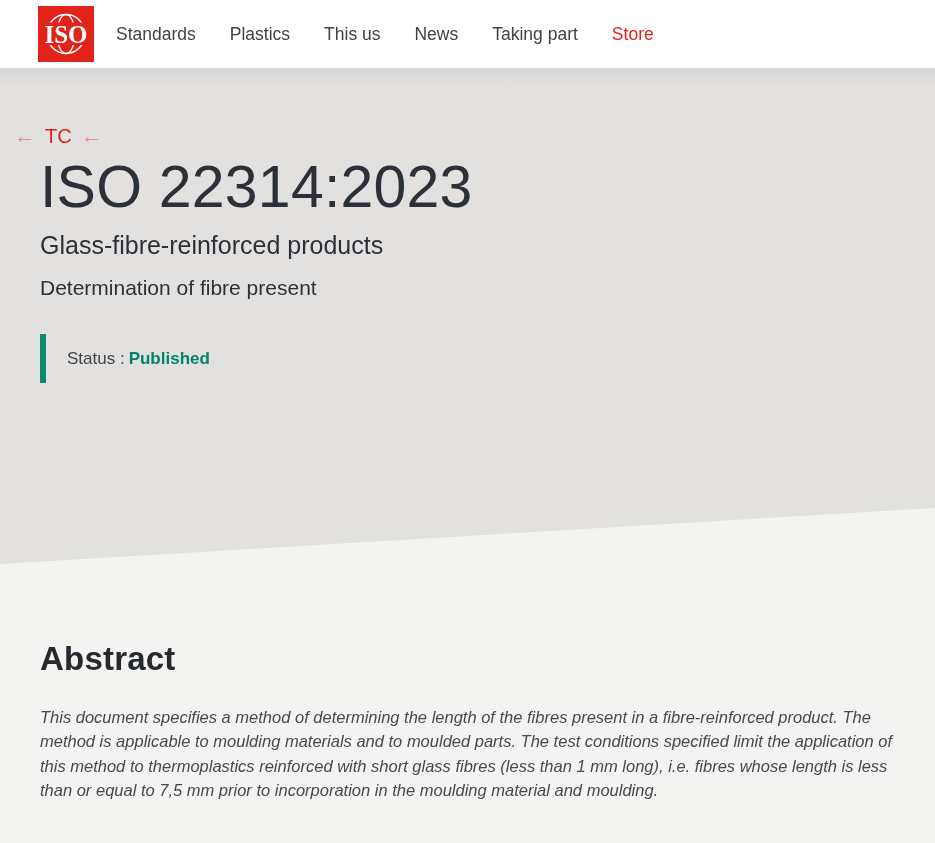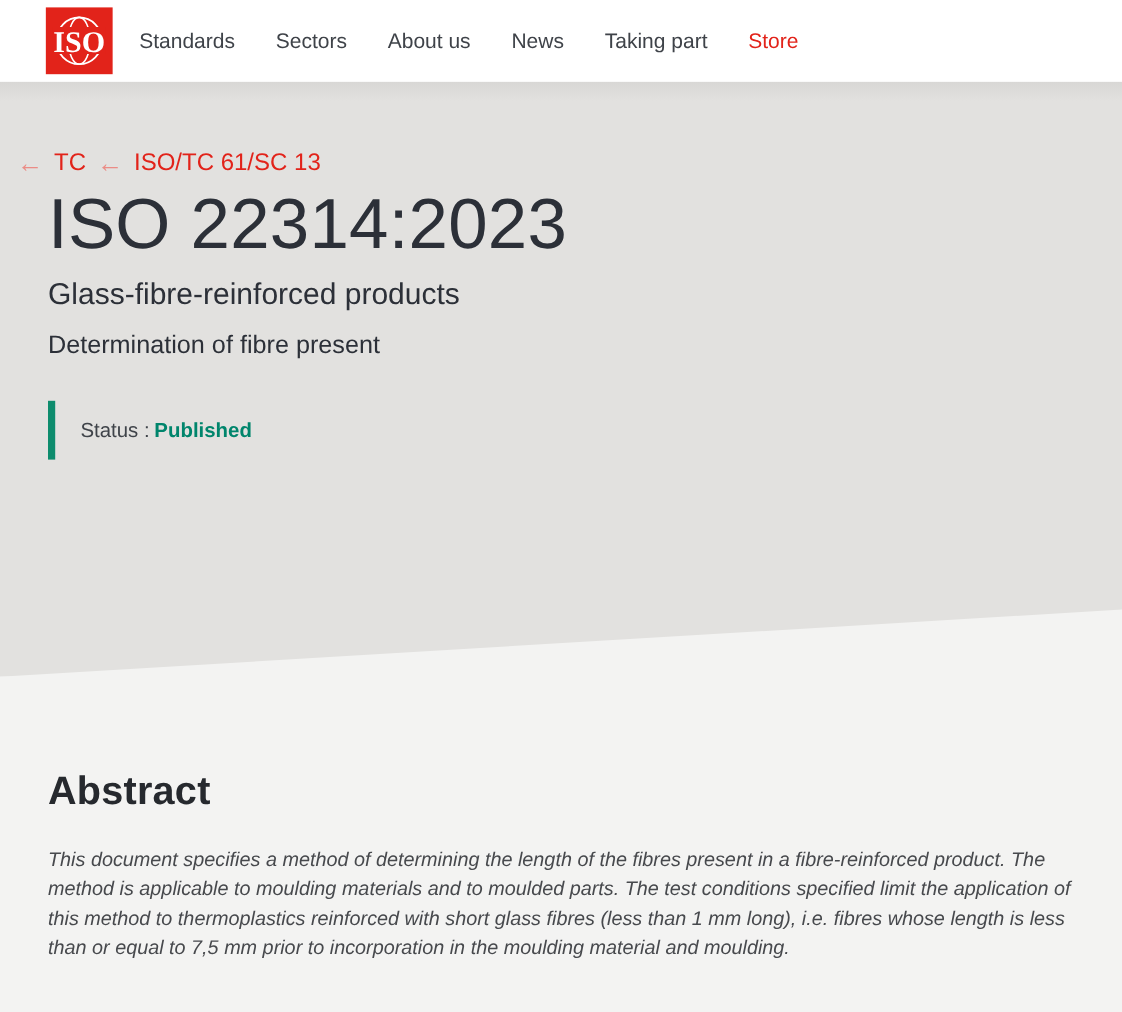--- a/index.html
+++ b/index.html
@@ -134,37 +134,36 @@
     <svg viewBox="0 0 56 56" width="56" height="56" xmlns="http://www.w3.org/2000/svg">
       <rect width="56" height="56" fill="#e2231a"></rect>
       <ellipse cx="28" cy="28" rx="19" ry="19.5" fill="none" stroke="#ffffff" stroke-width="1.5"></ellipse>
       <ellipse cx="28" cy="28" rx="9" ry="19.5" fill="none" stroke="#ffffff" stroke-width="1.3"></ellipse>
       <rect x="6" y="16.5" width="44" height="22.5" fill="#e2231a"></rect>
       <text x="28" y="37" text-anchor="middle" font-family="Liberation Serif, serif" font-size="25" font-weight="bold" fill="#ffffff">ISO</text>
     </svg>
   </a>
   <nav class="nav-links">
     <a class="nav-link">Standards</a>
-    <a class="nav-link">Sectors</a>
-    <a class="nav-link">About us</a>
+    <a class="nav-link">Plastics</a>
+    <a class="nav-link">This us</a>
     <a class="nav-link">News</a>
     <a class="nav-link">Taking part</a>
     <a class="nav-link store">Store</a>
   </nav>
 </header>
 
 <section class="hero">
   <div class="breadcrumb">
     <a class="crumb-link">
       <span class="crumb-arrow">←</span>
       <span>TC</span>
     </a>
     <a class="crumb-link">
       <span class="crumb-arrow">←</span>
-      <span>ISO/TC 61/SC 13</span>
     </a>
   </div>
 
   <h1 class="page-title">ISO 22314:2023</h1>
   <h3 class="subtitle-2">Glass-fibre-reinforced products</h3>
   <h4 class="subtitle-3">Determination of fibre present</h4>
 
   <div class="status-block">
     <span>Status :</span><span class="status-value">Published</span>
   </div>

